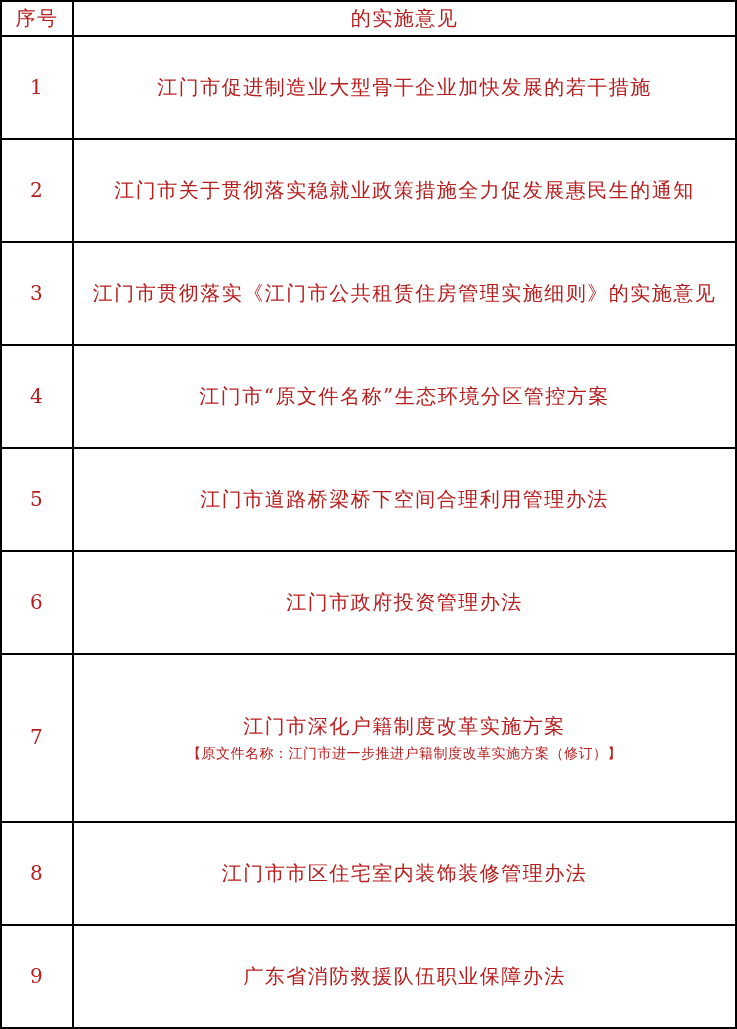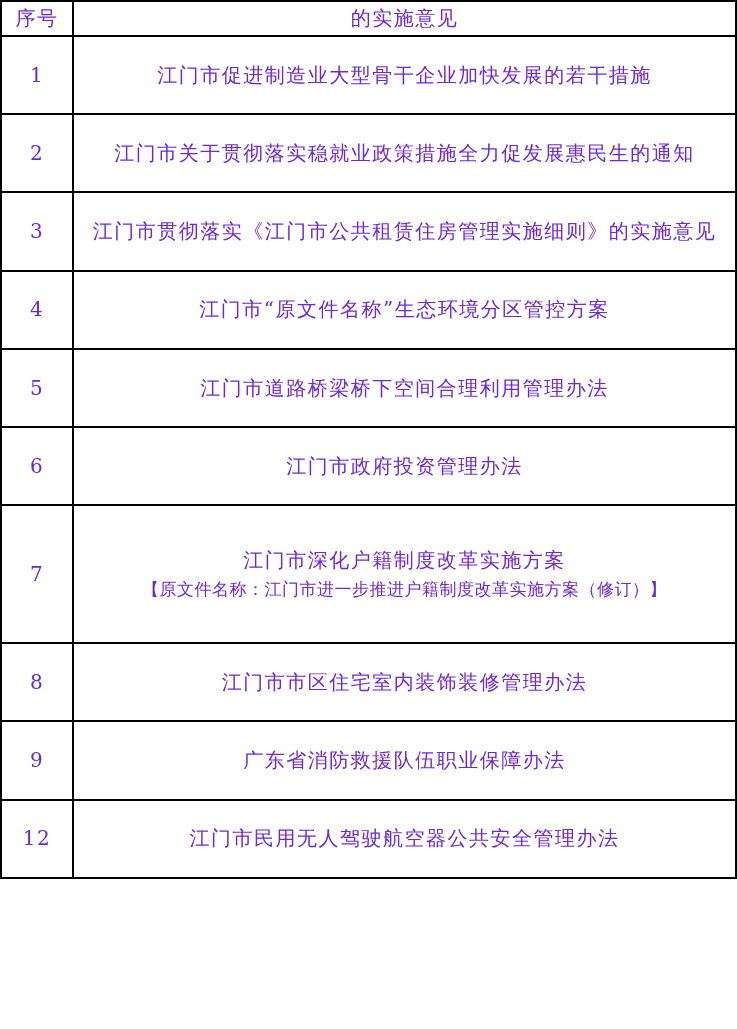--- a/index.html
+++ b/index.html
@@ -4,39 +4,39 @@
 <style>
   html, body {
     margin: 0;
     padding: 0;
     background: #ffffff;
   }
   .doc-table {
     border-collapse: collapse;
     table-layout: fixed;
     width: 737px;
-    height: 879px;
+    height: 1029px;
     font-family: "DejaVu Serif", "Liberation Serif", serif;
-    color: #6d28d9;
+    color: #b91c1c;
     background: #ffffff;
   }
   .doc-table th,
   .doc-table td {
     border: 2px solid #000000;
     text-align: center;
     vertical-align: middle;
     padding: 2px 4px;
     font-weight: normal;
     font-size: 20px;
     letter-spacing: 1.5px;
     line-height: 1.45;
   }
   .col-index { width: 72px; }
   .note {
-    font-size: 17px;
+    font-size: 14px;
     letter-spacing: 0.5px;
     margin-top: 2px;
   }
 </style>
 </head>
 <body>
 
 <table class="doc-table">
   <colgroup>
     <col class="col-index">
@@ -97,20 +97,14 @@
         <td>
           <div>江门市市区住宅室内装饰装修管理办法</div>
         </td>
       </tr>
       <tr>
         <td>9</td>
         <td>
           <div>广东省消防救援队伍职业保障办法</div>
         </td>
       </tr>
-      <tr>
-        <td>12</td>
-        <td>
-          <div>江门市民用无人驾驶航空器公共安全管理办法</div>
-        </td>
-      </tr>
     </tbody>
 </table>
 
 </body></html>

